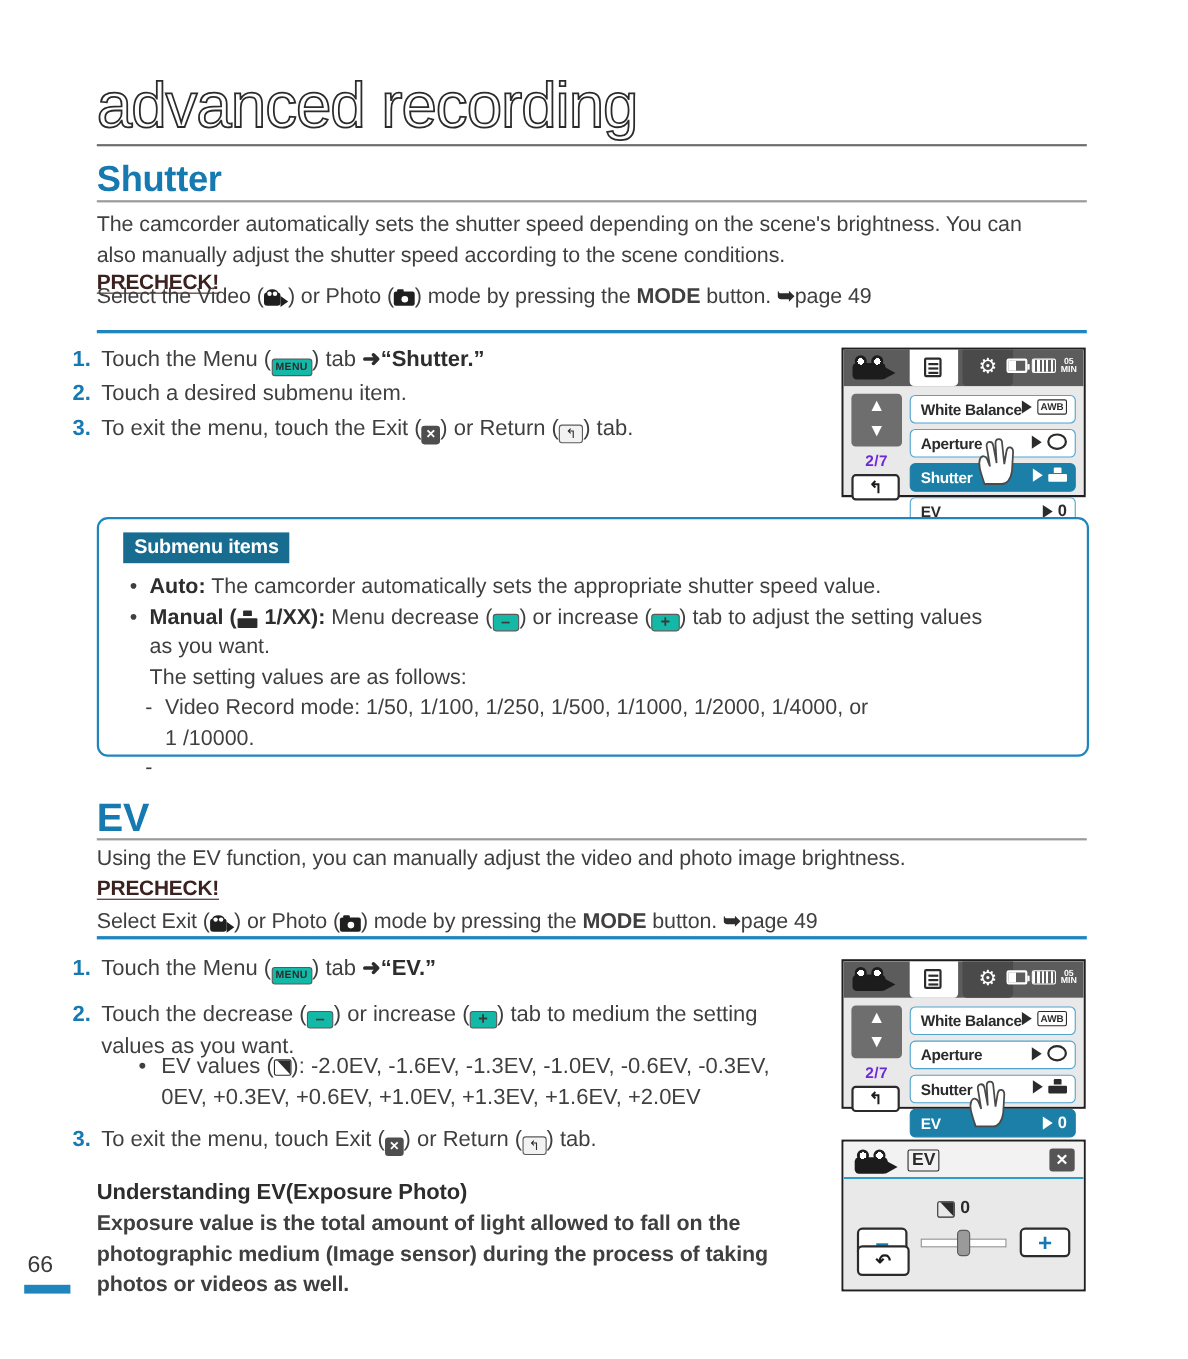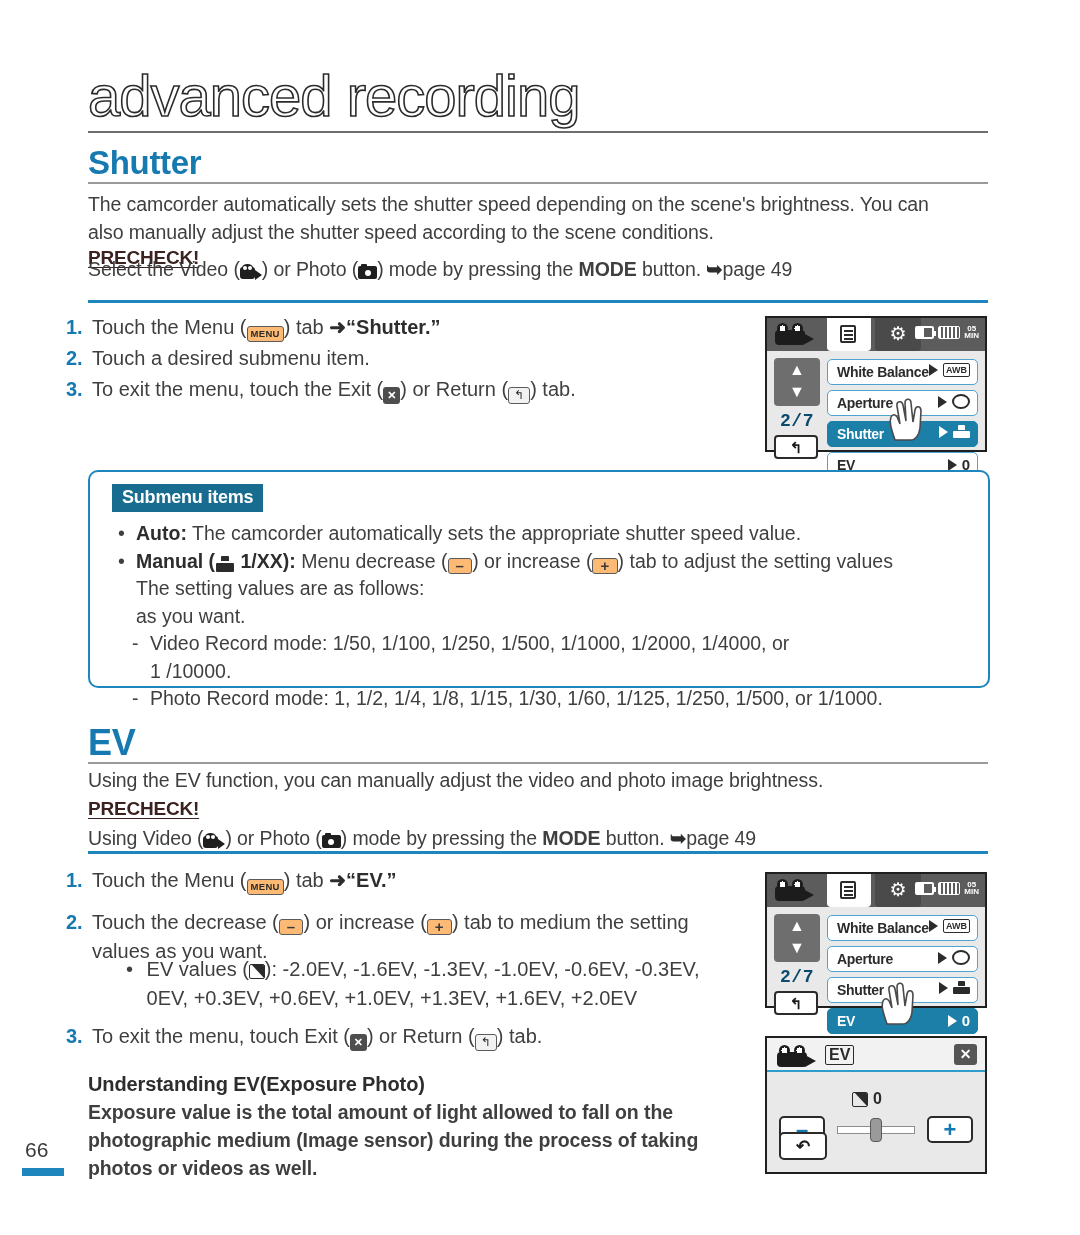--- a/index.html
+++ b/index.html
@@ -55,21 +55,21 @@
     color:#1679b0; font-weight:bold; display:inline-block;
     width:26px; margin-left:-26px;
   }
   .step b{ color:#2d2d2d; }
   .indent{ display:block; margin-left:34px; }
 
   
   .chip{
     display:inline-block; vertical-align:-3px;
     border:1.4px solid #5a5a5a; border-radius:3px;
-    background:#fdba74; color:#2b2b2b;
+    background:#14b8a6; color:#2b2b2b;
     font-size:10px; font-weight:bold; line-height:14px;
     padding:0 3px; letter-spacing:0.3px;
   }
   .chip.menu{ font-size:9.5px; padding:0 3px; }
   .chip.pm{ font-size:15px; line-height:14px; padding:0 7px; color:#3a3a3a; font-weight:bold;}
   .chip-x{
     display:inline-block; vertical-align:-3px;
     width:17px; height:17px; border-radius:3px; background:#4e4e4e;
     color:#fff; font-size:11px; font-weight:bold; line-height:17px;
     text-align:center;
@@ -210,22 +210,22 @@
   .navcol{ position:absolute; left:7px; top:40px; width:46px; }
   .navpill{
     width:46px; height:48px; background:#6e6e6e; border-radius:4px; position:relative;
   }
   .navpill .chev{
     position:absolute; left:11px; width:24px; height:14px; color:#fff;
     font-size:16px; line-height:14px; text-align:center; font-weight:bold;
   }
   .navpill .up{ top:5px; } .navpill .dn{ top:27px; }
   .navpage{
-    width:46px; text-align:center; font-size:18px; font-weight:bold; color:#0c4a6e;
-    margin-top:5px; letter-spacing:0.5px; font-family:Liberation Mono, monospace;
+    width:46px; text-align:center; font-size:14px; font-weight:bold; color:#6d28d9;
+    margin-top:5px; letter-spacing:0.5px; font-family:Liberation Sans, sans-serif;
   }
   .navret{
     width:44px; height:24px; margin-top:4px; border:2px solid #2b2b2b; border-radius:4px;
     background:#fff; color:#1c1c1c; font-size:15px; line-height:21px; text-align:center; font-weight:bold;
   }
 
   .rows{ position:absolute; left:60px; right:7px; top:41px; }
   .mrow{
     height:26px; margin-bottom:5px; border:1.6px solid #4ea3cf; border-radius:5px;
     background:#fff; position:relative;
@@ -405,41 +405,41 @@
   </div>
 
   <div class="submenu-box">
     <div class="submenu-badge">Submenu items</div>
     <div class="sm-list">
       <div class="sm-li">
         <span class="bullet">•</span><b>Auto:</b><span> The camcorder automatically sets the appropriate shutter speed value.</span>
       </div>
       <div class="sm-li">
         <span class="bullet">•</span><b>Manual (</b><span class="ico-sh"></span><b> 1/XX):</b><span> Menu decrease (</span><span class="chip pm">–</span><span>) or increase (</span><span class="chip pm">+</span><span>) tab to adjust the setting values</span>
+        <span class="indent" style="margin-left:0">as you want.</span>
         <span class="indent" style="margin-left:0">The setting values are as follows:</span>
-        <span class="indent" style="margin-left:0">as you want.</span>
       </div>
       <div class="sm-sub">
         <span class="dash">-</span><span>Video Record mode: 1/50, 1/100, 1/250, 1/500, 1/1000, 1/2000, 1/4000, or</span>
         <span class="indent" style="margin-left:0">1 /10000.</span>
       </div>
       <div class="sm-sub">
-        <span class="dash">-</span><span>Photo Record mode: 1, 1/2, 1/4, 1/8, 1/15, 1/30, 1/60, 1/125, 1/250, 1/500, or 1/1000.</span>
+        <span class="dash">-</span>
       </div>
     </div>
   </div>
 
   <div class="sec-head" style="top:722px; font-size:36px;">EV</div>
   <div class="sec-rule" style="top:762px;"></div>
 
   <div class="body-text" style="top:766px; width:900px;">Using the EV function, you can manually adjust the video and photo image brightness.</div>
 
   <div class="precheck" style="top:798px;">PRECHECK!</div>
   <div class="body-text" style="top:824px; width:900px;">
-    <span>Using Video (</span><span class="ico-vid"><i></i></span><span>) or Photo (</span><span class="ico-photo"><i></i></span><span>) mode by pressing the </span><b>MODE</b><span> button. </span><span class="arrow">➥</span><span>page 49</span>
+    <span>Select Exit (</span><span class="ico-vid"><i></i></span><span>) or Photo (</span><span class="ico-photo"><i></i></span><span>) mode by pressing the </span><b>MODE</b><span> button. </span><span class="arrow">➥</span><span>page 49</span>
   </div>
   <div class="blue-rule" style="top:851px;"></div>
 
   <div class="step" style="top:866px; width:640px;">
     <span class="num">1.</span><span>Touch the Menu (</span><span class="chip menu">MENU</span><span>) tab </span><span class="arrow">➜</span><b>“EV.”</b>
   </div>
 
   <div class="step" style="top:908px; width:650px;">
     <span class="num">2.</span><span>Touch the decrease (</span><span class="chip pm">–</span><span>) or increase (</span><span class="chip pm">+</span><span>) tab to medium the setting</span>
     <span class="indent" style="margin-left:0">values as you want.</span>

